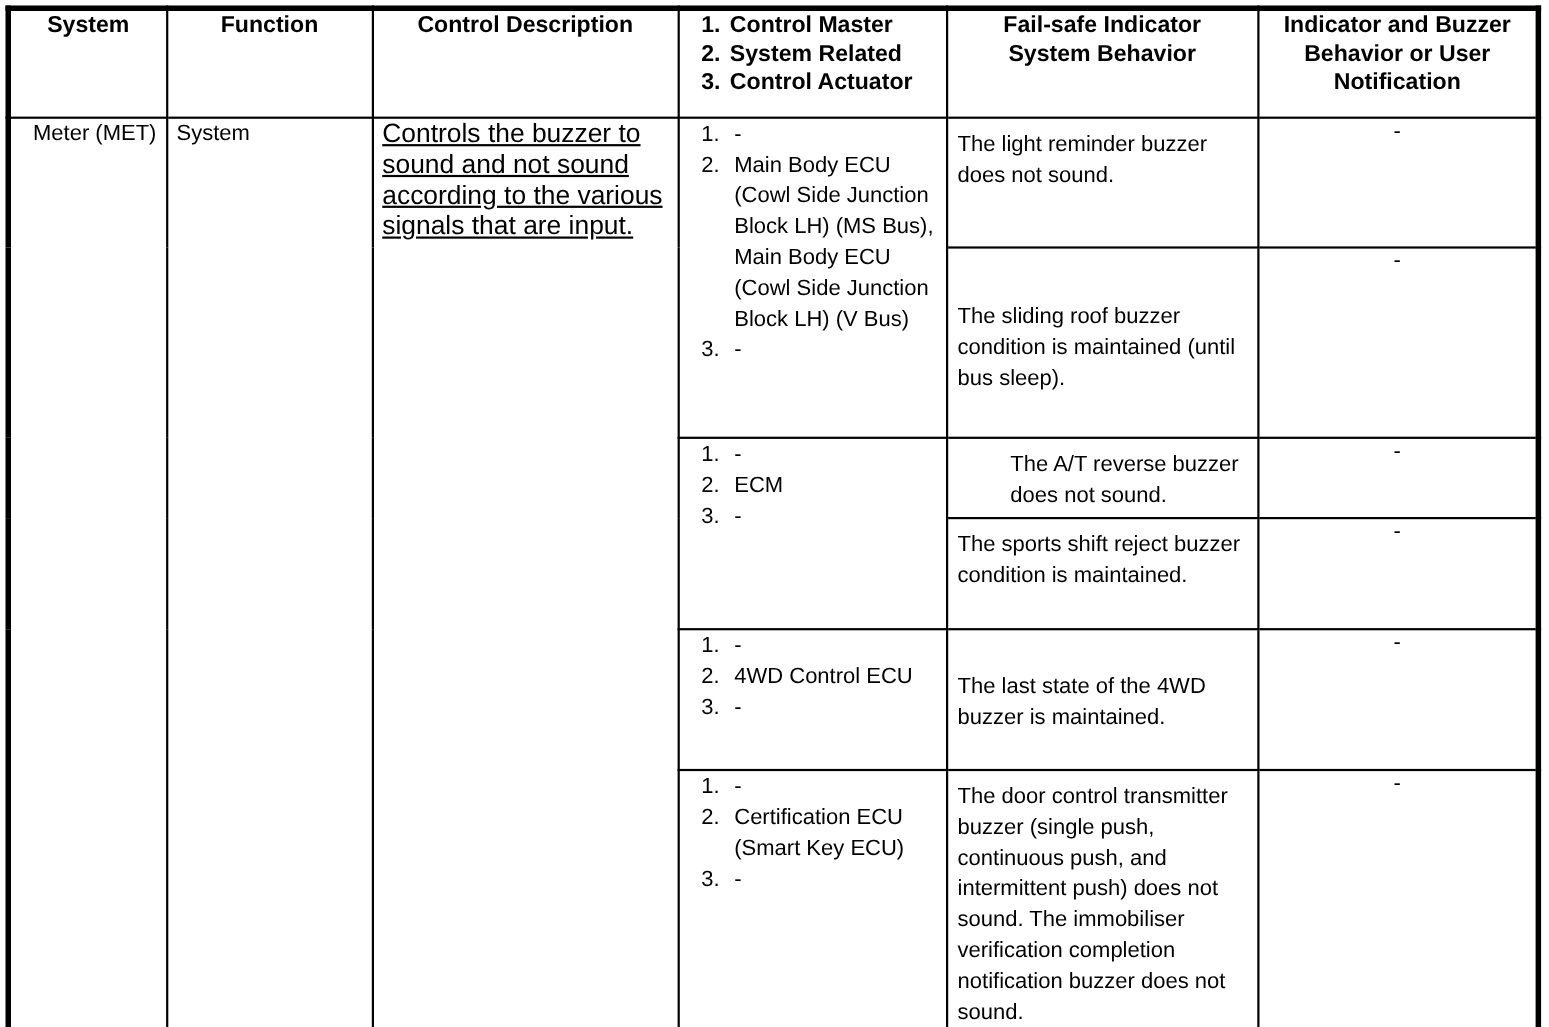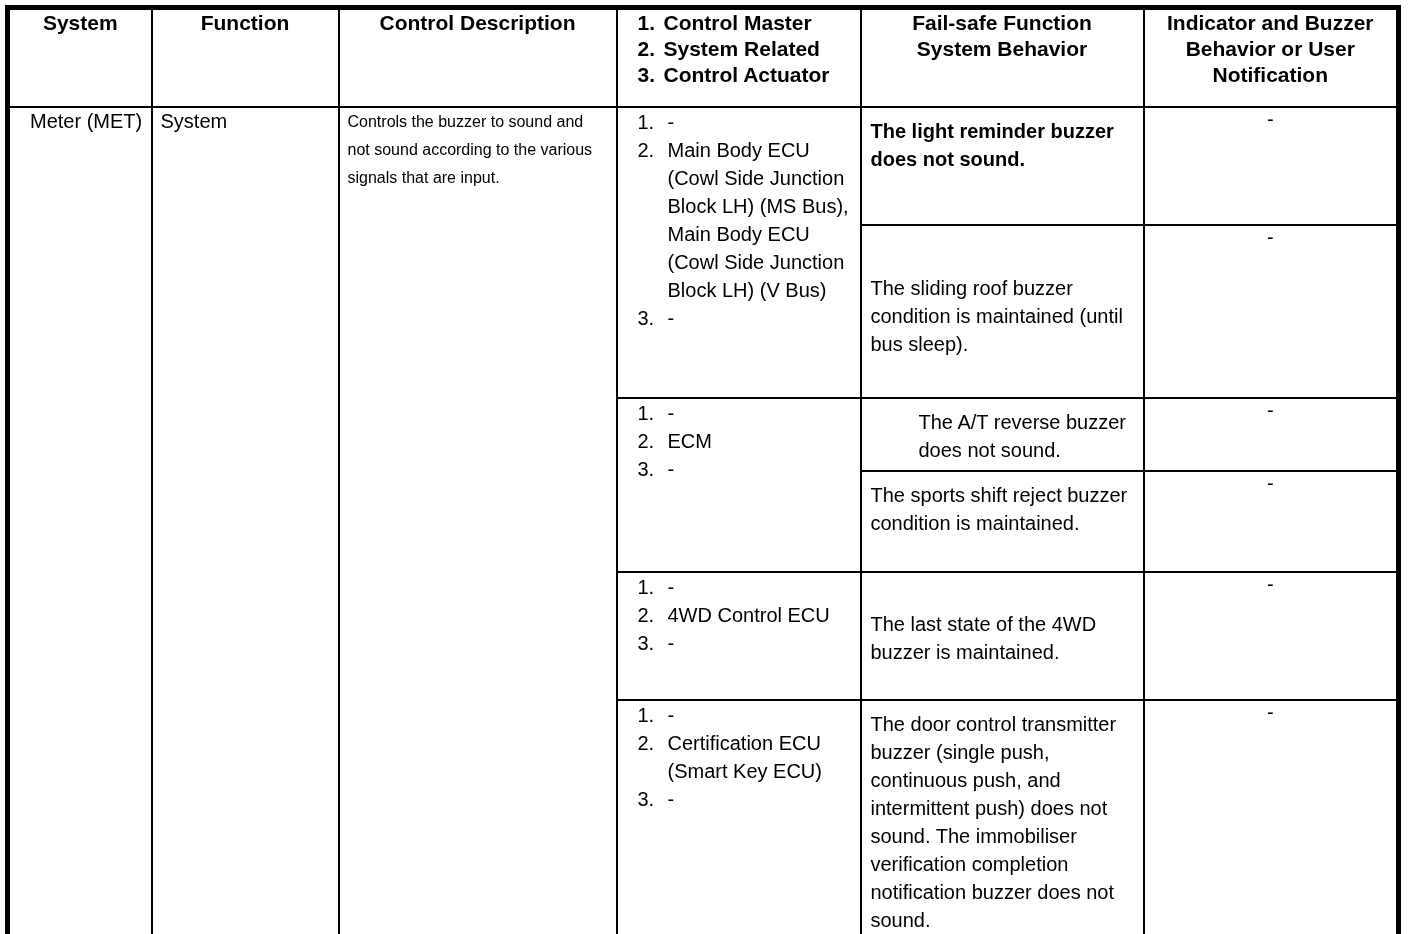--- a/index.html
+++ b/index.html
@@ -90,21 +90,21 @@
   .mid-inner { width: 100%; }
 
   td.system-cell  { vertical-align: middle; }
   td.function-cell{ vertical-align: middle; }
   td.desc-cell    { vertical-align: middle; }
   td.master-cell  { vertical-align: middle; }
   td.indic-cell   { vertical-align: middle; text-align: center; }
 
   .system-text   { padding-left: 20px; font-size: 20px; line-height: 26px; }
   .function-text { padding-left: 8px; font-size: 20px; line-height: 26px; }
-  .desc-text     { padding-left: 8px; padding-right: 12px; font-size: 16px; line-height: 28px; }
+  .desc-text     { padding-left: 8px; padding-right: 12px; font-size: 24px; line-height: 28px; text-decoration: underline; }
 
   .fs-text {
     padding: 9px 8px 6px 9px;
     font-size: 20px;
     line-height: 28px;
   }
 
   .dash {
     font-size: 20px;
     line-height: 22px;
@@ -166,21 +166,21 @@
               <span class="num">2.</span>
               <span>System Related</span>
             </li>
             <li>
               <span class="num">3.</span>
               <span>Control Actuator</span>
             </li>
           </ul>
         </th>
         <th>
-          <div>Fail-safe Function</div>
+          <div>Fail-safe Indicator</div>
           <div>System Behavior</div>
         </th>
         <th>
           <div>Indicator and Buzzer</div>
           <div>Behavior or User</div>
           <div>Notification</div>
         </th>
       </tr>
     </thead>
 
@@ -207,21 +207,21 @@
               <span class="num">2.</span>
               <span class="val">Main Body ECU (Cowl Side Junction Block LH) (MS Bus), Main Body ECU (Cowl Side Junction Block LH) (V Bus)</span>
             </li>
             <li>
               <span class="num">3.</span>
               <span class="val">-</span>
             </li>
           </ol>
         </td>
 
-        <td class="cell" style="height:116px;font-weight:bold;">
+        <td class="cell" style="height:116px;">
           <div class="fs-text">The light reminder buzzer does not sound.</div>
         </td>
         <td class="cell indic-cell">
           <div class="dash">-</div>
         </td>
       </tr>
 
       <tr>
         <td class="cell" style="height:171px;">
           <div class="fs-text" style="padding-top:48px;">The sliding roof buzzer condition is maintained (until bus sleep).</div>

